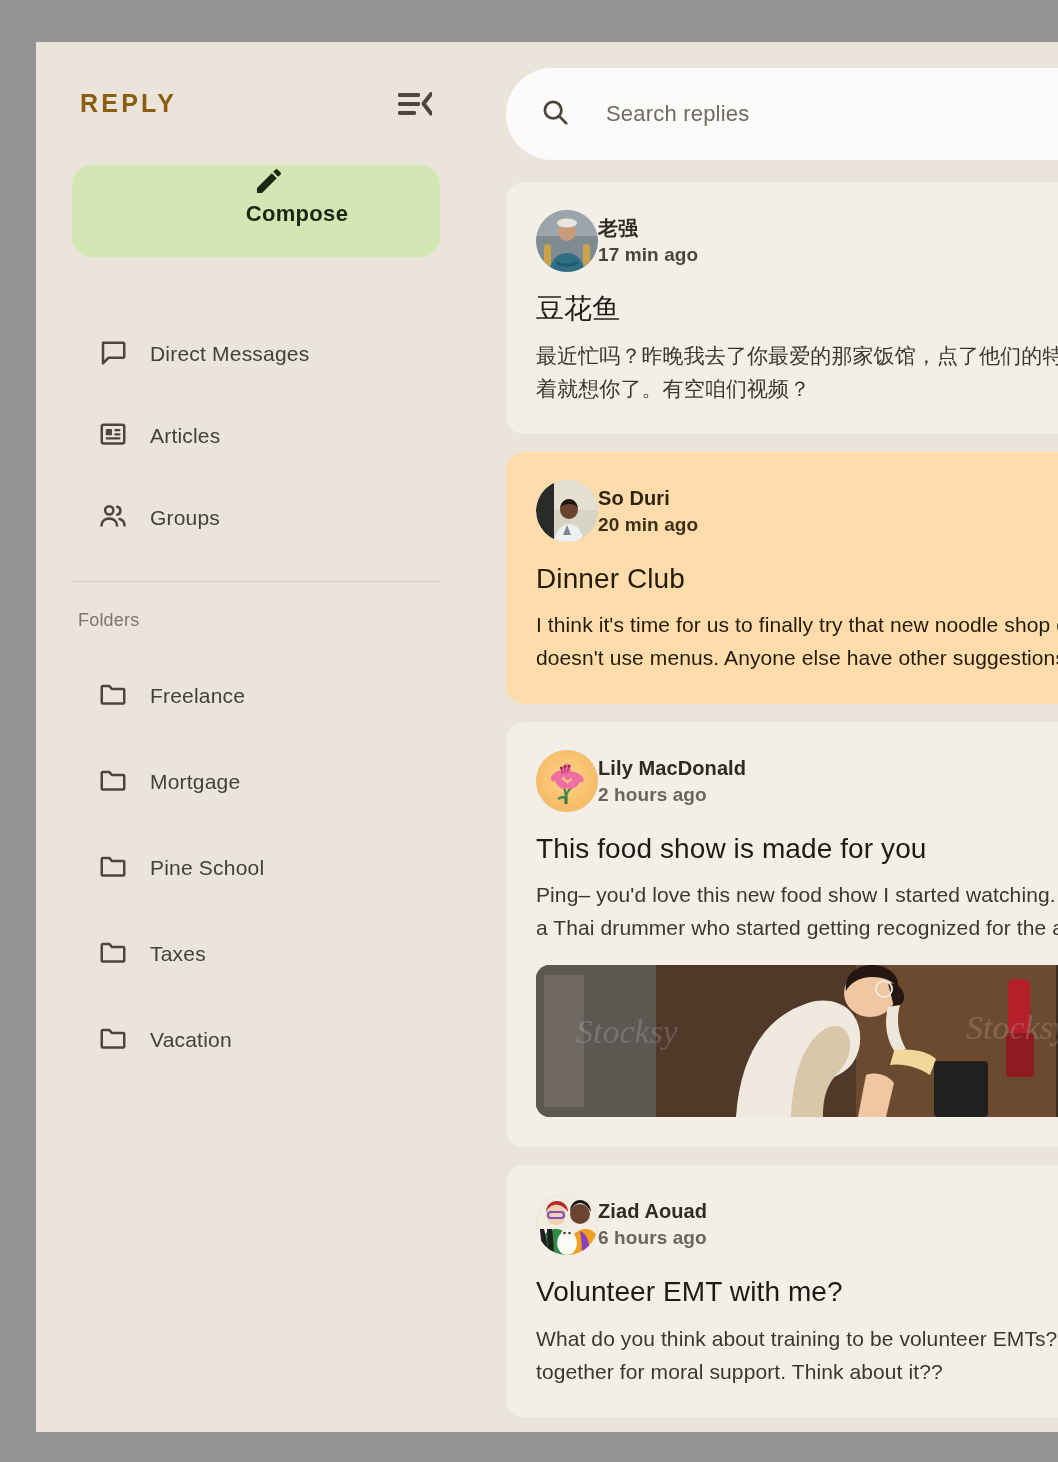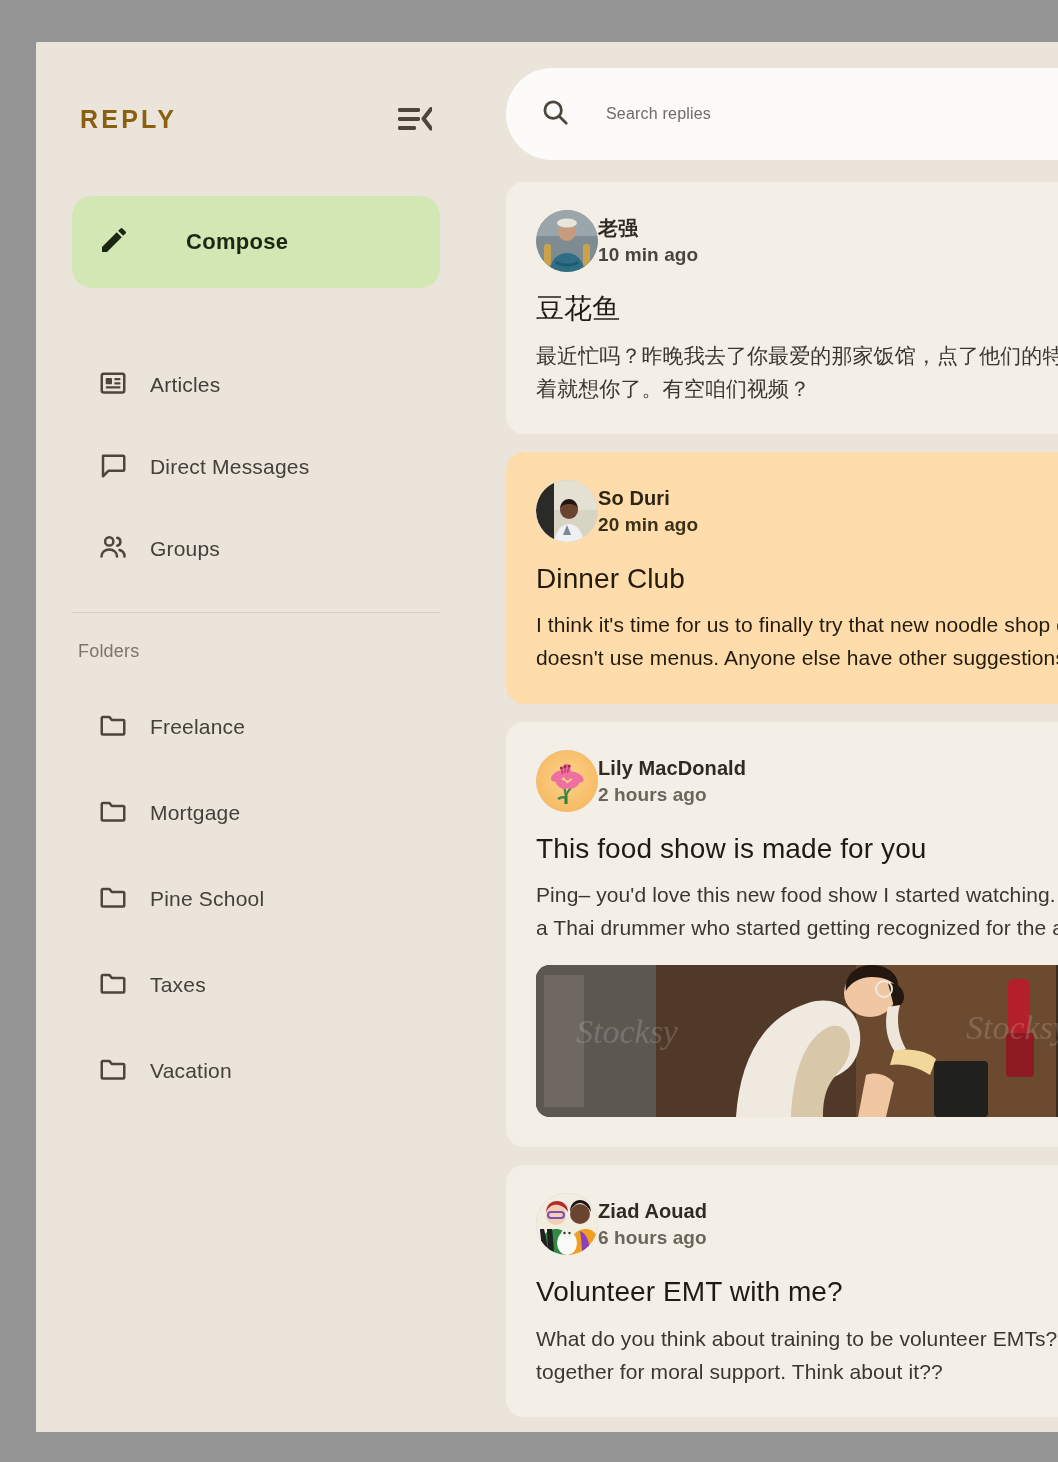--- a/index.html
+++ b/index.html
@@ -32,21 +32,21 @@
   #sidebar {
     width: 440px;
     min-width: 440px;
     background: #EAE4DB;
     box-sizing: border-box;
     padding: 0 20px;
     position: relative;
   }
 
   .sidebar-header {
-    height: 154px;
+    height: 123px;
     display: flex;
     align-items: center;
     justify-content: space-between;
     padding: 0 24px 0 24px;
     box-sizing: border-box;
   }
   .brand {
     color: #8A5F10;
     font-size: 25px;
     font-weight: 700;
@@ -65,20 +65,21 @@
   .compose-btn {
     margin: 0 16px;
     height: 92px;
     background: #D2E7B4;
     border-radius: 20px;
     display: flex;
     align-items: center;
     padding-left: 26px;
     box-sizing: border-box;
     cursor: pointer;
+    flex-direction: column;
   }
   .compose-label {
     color: #1B2712;
     font-size: 22px;
     font-weight: 700;
     letter-spacing: 0.3px;
     margin-left: 56px;
   }
 
   
@@ -164,21 +165,21 @@
     background: #FCFBFA;
     border-radius: 46px;
     display: flex;
     align-items: center;
     padding-left: 34px;
     box-sizing: border-box;
     cursor: text;
   }
   .search-placeholder {
     margin-left: 36px;
-    font-size: 16px;
+    font-size: 22px;
     color: #6E6A64;
     letter-spacing: 0.2px;
   }
 
   .mail-list { margin-top: 22px; }
 
   .mail-card {
     width: 760px;
     background: #F3EFE7;
     border-radius: 18px;
@@ -278,37 +279,37 @@
       </span>
       <span class="compose-label">Compose</span>
     </div>
 
     <div class="nav-list">
 
 
       <div class="nav-item">
         <span>
           <svg width="30" height="30" viewBox="0 0 24 24" fill="none">
+            <path d="M4 4.5h16a1 1 0 011 1v10a1 1 0 01-1 1H8.5L4 21V5.5a1 1 0 011-1z" stroke="#4C463D" stroke-width="2" stroke-linejoin="round"></path>
+          </svg>
+        </span>
+        <span class="nav-label">Direct Messages</span>
+      </div>
+
+      <div class="nav-item">
+        <span>
+          <svg width="30" height="30" viewBox="0 0 24 24" fill="none">
             <rect x="3" y="4.5" width="18" height="15" rx="1.6" stroke="#4C463D" stroke-width="2"></rect>
             <rect x="6.2" y="8" width="5" height="5" rx="0.7" fill="#4C463D"></rect>
             <rect x="13" y="8" width="5" height="1.8" rx="0.8" fill="#4C463D"></rect>
             <rect x="13" y="11.3" width="5" height="1.8" rx="0.8" fill="#4C463D"></rect>
             <rect x="6.2" y="14.6" width="11.8" height="1.8" rx="0.8" fill="#4C463D"></rect>
           </svg>
         </span>
         <span class="nav-label">Articles</span>
-      </div>
-
-      <div class="nav-item">
-        <span>
-          <svg width="30" height="30" viewBox="0 0 24 24" fill="none">
-            <path d="M4 4.5h16a1 1 0 011 1v10a1 1 0 01-1 1H8.5L4 21V5.5a1 1 0 011-1z" stroke="#4C463D" stroke-width="2" stroke-linejoin="round"></path>
-          </svg>
-        </span>
-        <span class="nav-label">Direct Messages</span>
       </div>
 
       <div class="nav-item">
         <span>
           <svg width="30" height="30" viewBox="0 0 24 24">
             <circle cx="9" cy="7.5" r="3.3" fill="none" stroke="#4C463D" stroke-width="2"></circle>
             <path d="M2.8 19.5c0-3.3 2.8-5.6 6.2-5.6s6.2 2.3 6.2 5.6" fill="none" stroke="#4C463D" stroke-width="2" stroke-linecap="round"></path>
             <path d="M15.4 4.6a3.3 3.3 0 010 6.4" fill="none" stroke="#4C463D" stroke-width="2" stroke-linecap="round"></path>
             <path d="M17.2 14.4c2.3.6 4 2.5 4 5.1" fill="none" stroke="#4C463D" stroke-width="2" stroke-linecap="round"></path>
           </svg>
@@ -404,21 +405,21 @@
                 <ellipse cx="31" cy="13" rx="10" ry="4.5" fill="#e8e5dd"></ellipse>
                 <path d="M14 62c0-12 8-19 17-19s17 7 17 19z" fill="#2e6f86"></path>
                 <rect x="8" y="34" width="7" height="22" rx="3" fill="#c9a24a"></rect>
                 <rect x="47" y="34" width="7" height="22" rx="3" fill="#c9a24a"></rect>
                 <path d="M20 52c4 4 18 4 22 0" stroke="#215a6e" stroke-width="3" fill="none"></path>
               </g>
             </svg>
           </div>
           <div class="mail-meta">
             <div class="sender">老强</div>
-            <div class="timestamp">10 min ago</div>
+            <div class="timestamp">17 min ago</div>
           </div>
         </div>
         <div class="mail-subject">豆花鱼</div>
         <div class="mail-body">最近忙吗？昨晚我去了你最爱的那家饭馆，点了他们的特色</div>
         <div class="mail-body" style="margin-top:2px">着就想你了。有空咱们视频？</div>
       </div>
 
       <div class="mail-card highlight">
         <div class="mail-head">
           <div class="avatar">

